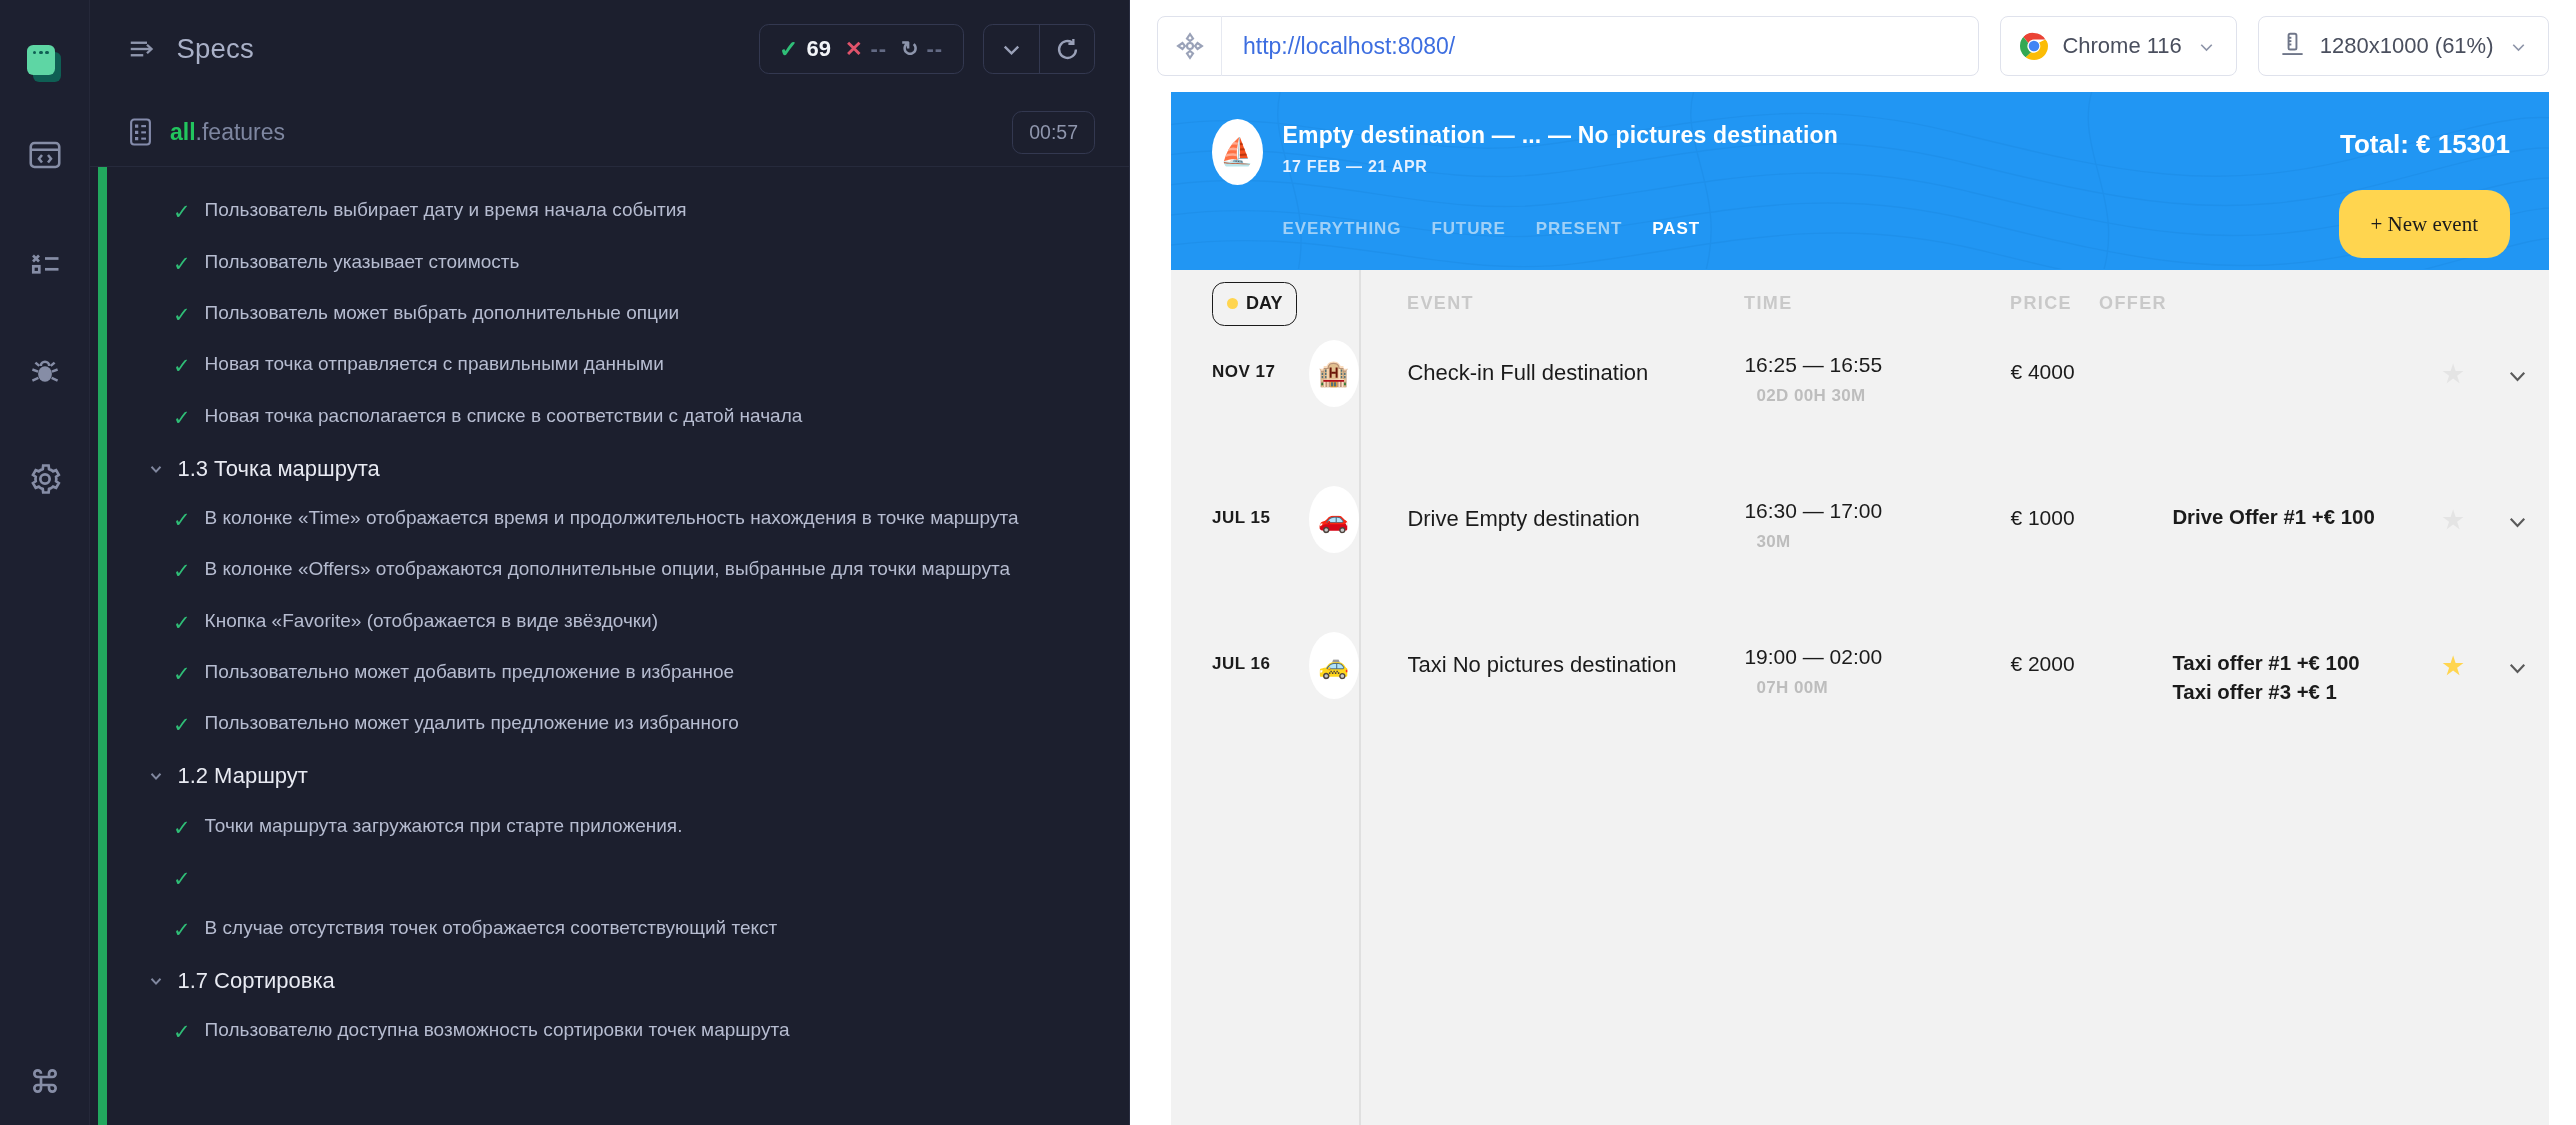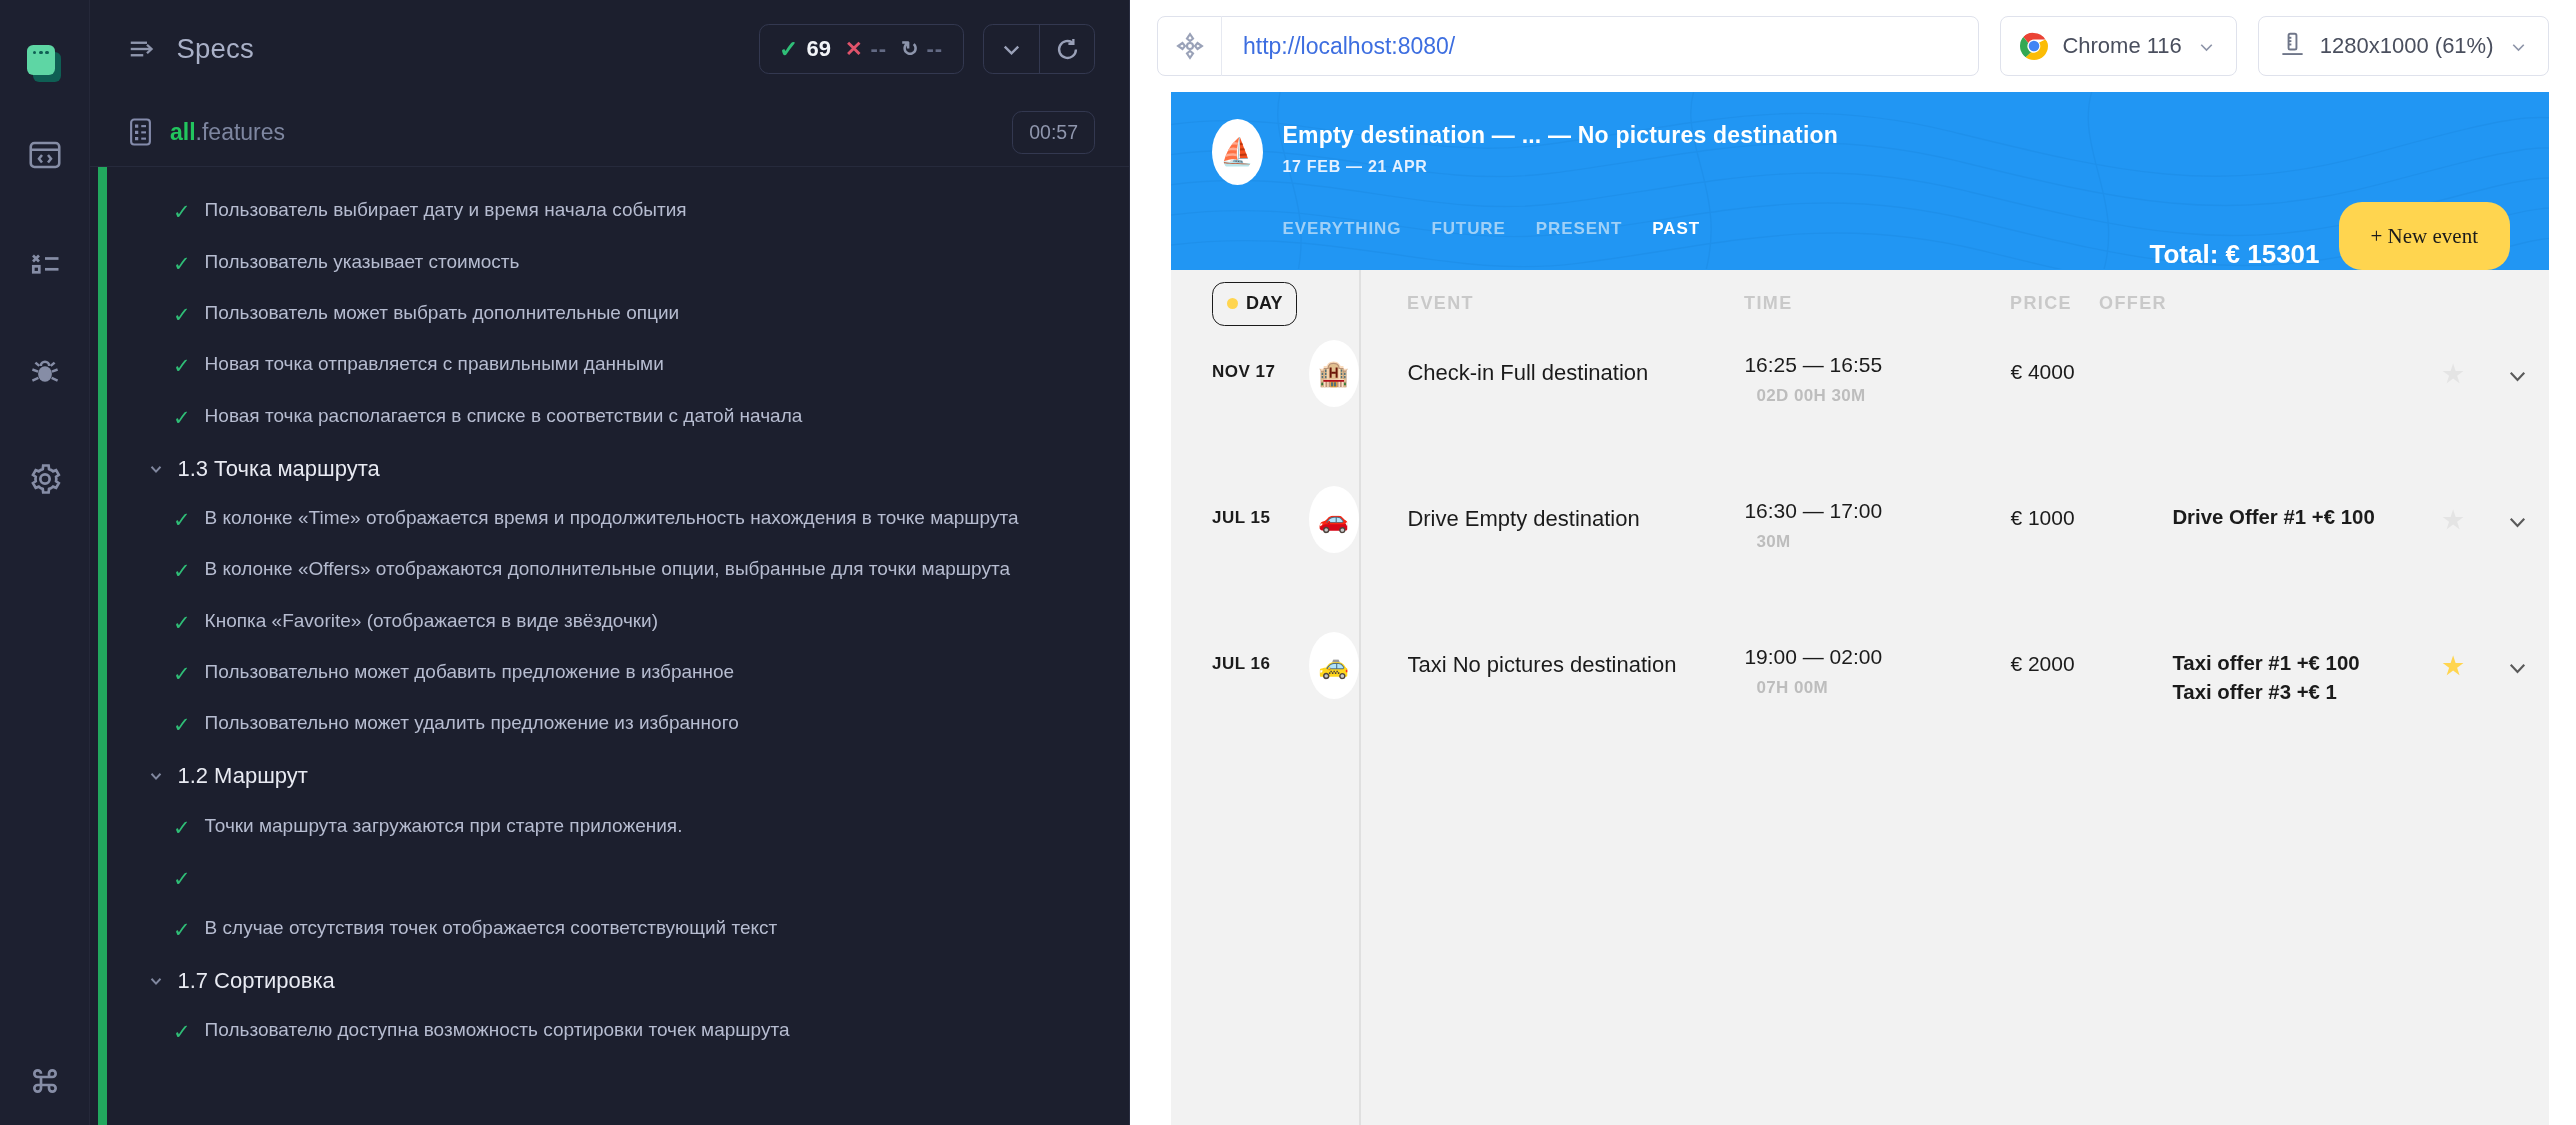--- a/index.html
+++ b/index.html
@@ -178,21 +178,21 @@
   }
   .trip-meta { padding-top: 7px; }
   .trip-title { font-size: 23px; font-weight: bold; color: #fff; letter-spacing: 0.2px; }
   .trip-dates { font-size: 16px; font-weight: bold; color: #e3f0ff; margin-top: 9px; letter-spacing: 0.7px; }
   .trip-tabs { display: flex; gap: 30px; margin-top: 43px; }
   .trip-tab {
     font-size: 17px; font-weight: bold; letter-spacing: 0.9px;
     color: #9fd0f7; cursor: pointer;
   }
   .trip-tab.active { color: #ffffff; }
-  .trip-right { display: flex; flex-direction: row; align-items: flex-end; padding-top: 14px; gap: 19px; }
+  .trip-right { display: flex; flex-direction: column; align-items: flex-end; padding-top: 14px; }
   .trip-total { font-size: 26px; font-weight: bold; color: #fff; }
   .new-event {
     margin-top: 30px;
     background: #ffd54f; color: #1b1b1b;
     border: none; border-radius: 23px;
     height: 68px; padding: 0 32px;
     font-size: 21px; font-family: Liberation Serif, serif; cursor: pointer;
   }
 
   .board { position: relative; background: #f2f2f2; height: calc(100% - 178px); }

